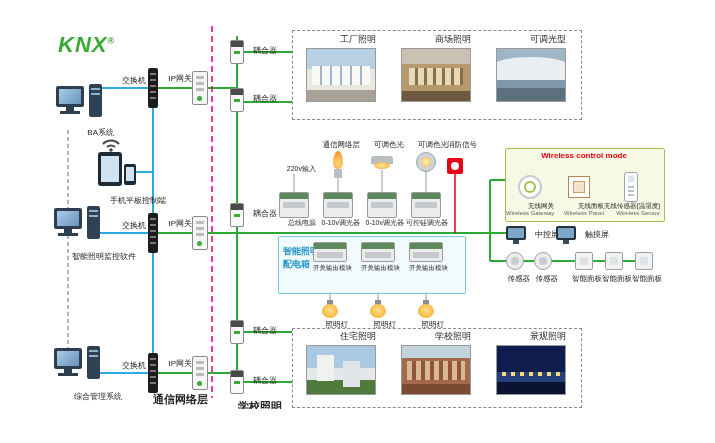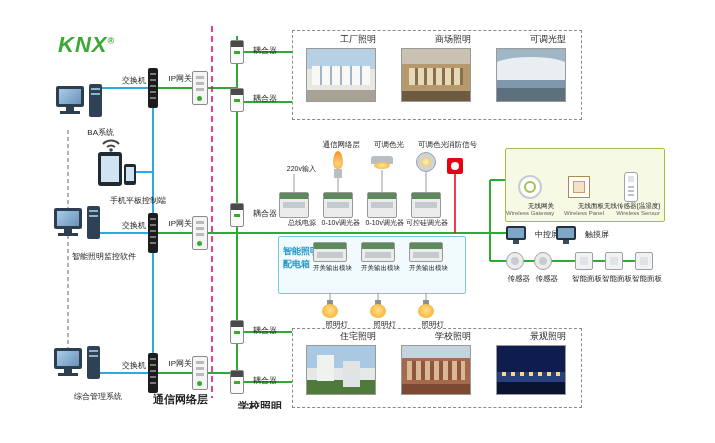--- a/index.html
+++ b/index.html
@@ -251,20 +251,21 @@
   <div class="lbl t65" style="left:404px;top:264px;width:44px">开关输出模块</div>
 
   <div class="lamp" style="left:322px;top:300px"></div>
   <div class="lamp" style="left:370px;top:300px"></div>
   <div class="lamp" style="left:418px;top:300px"></div>
   <div class="lbl t75" style="left:312px;top:320px;width:36px">照明灯</div>
   <div class="lbl t75" style="left:360px;top:320px;width:36px">照明灯</div>
   <div class="lbl t75" style="left:408px;top:320px;width:36px">照明灯</div>
 
   <div class="wbox" style="left:505px;top:148px;width:158px;height:72px"></div>
+  <div class="wtitle" style="left:507px;top:151px;width:154px;font-size:8px">Wireless control mode</div>
   <div class="wgw" style="left:518px;top:175px"></div>
   <div class="wpanel" style="left:568px;top:176px"></div>
   <div class="wsensor" style="left:624px;top:172px"></div>
   <div class="lbl t65" style="left:506px;top:202px;width:48px">无线网关</div>
   <div class="lbl t6" style="left:506px;top:210px;width:48px">Wireless Gateway</div>
   <div class="lbl t65" style="left:556px;top:202px;width:48px">无线面板</div>
   <div class="lbl t6" style="left:556px;top:210px;width:48px">Wireless Panel</div>
   <div class="lbl t65" style="left:604px;top:202px;width:56px">无线传感器(温湿度)</div>
   <div class="lbl t6" style="left:604px;top:210px;width:56px">Wireless Sensor</div>
 

